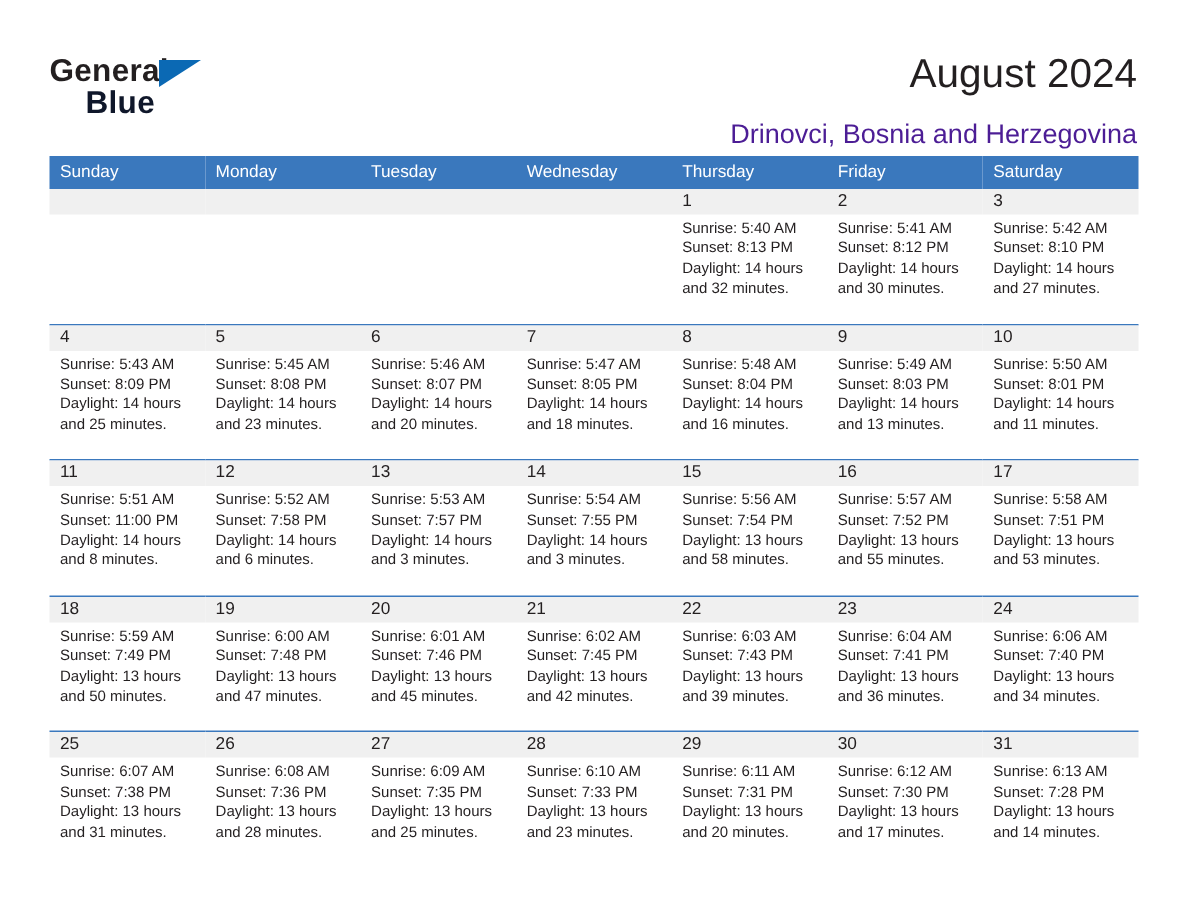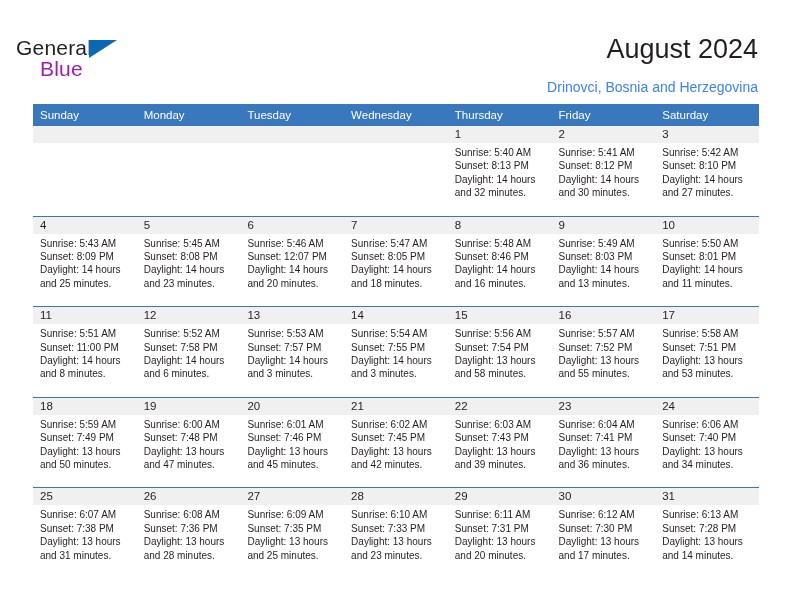--- a/index.html
+++ b/index.html
@@ -24,24 +24,25 @@
   
   .top-band {
     position: absolute;
     left: 0;
     top: 0;
     width: 792px;
     height: 104px;
   }
   .logo {
     position: absolute;
-    left: 16px;
+    left: 33px;
     top: 36px;
     width: 200px;
     height: 50px;
+    font-weight: bold;
   }
   .logo-general {
     position: absolute;
     left: 0;
     top: 0;
     font-size: 21px;
     letter-spacing: 0.2px;
     color: #231f20;
     font-family: "Liberation Sans", sans-serif;
   }
@@ -53,39 +54,39 @@
     height: 0;
     border-left: 28px solid #0b69b4;
     border-bottom: 18px solid transparent;
   }
   .logo-blue {
     position: absolute;
     left: 24px;
     top: 21px;
     font-size: 21px;
     letter-spacing: 0.2px;
-    color: #a21caf;
+    color: #0f172a;
     font-family: "Liberation Sans", sans-serif;
   }
   .title {
     position: absolute;
     right: 34px;
     top: 34px;
     font-size: 27px;
     color: #231f20;
     text-align: center;
     white-space: nowrap;
     font-weight: normal;
   }
   .subtitle {
     position: absolute;
     right: 34px;
     top: 79px;
-    font-size: 14px;
-    color: #3b82f6;
+    font-size: 18px;
+    color: #4c1d95;
     text-align: right;
     white-space: nowrap;
   }
 
   
   .calendar {
     position: absolute;
     left: 33px;
     top: 104px;
     width: 726px;
@@ -279,21 +280,21 @@
                 <div>Daylight: 14 hours</div>
                 <div>and 23 minutes.</div>
               </div>
             </div>
           </td>
           <td>
             <div class="cell-inner">
               <div class="daynum-band">6</div>
               <div class="cell-body">
                 <div>Sunrise: 5:46 AM</div>
-                <div>Sunset: 12:07 PM</div>
+                <div>Sunset: 8:07 PM</div>
                 <div>Daylight: 14 hours</div>
                 <div>and 20 minutes.</div>
               </div>
             </div>
           </td>
           <td>
             <div class="cell-inner">
               <div class="daynum-band">7</div>
               <div class="cell-body">
                 <div>Sunrise: 5:47 AM</div>
@@ -301,21 +302,21 @@
                 <div>Daylight: 14 hours</div>
                 <div>and 18 minutes.</div>
               </div>
             </div>
           </td>
           <td>
             <div class="cell-inner">
               <div class="daynum-band">8</div>
               <div class="cell-body">
                 <div>Sunrise: 5:48 AM</div>
-                <div>Sunset: 8:46 PM</div>
+                <div>Sunset: 8:04 PM</div>
                 <div>Daylight: 14 hours</div>
                 <div>and 16 minutes.</div>
               </div>
             </div>
           </td>
           <td>
             <div class="cell-inner">
               <div class="daynum-band">9</div>
               <div class="cell-body">
                 <div>Sunrise: 5:49 AM</div>

